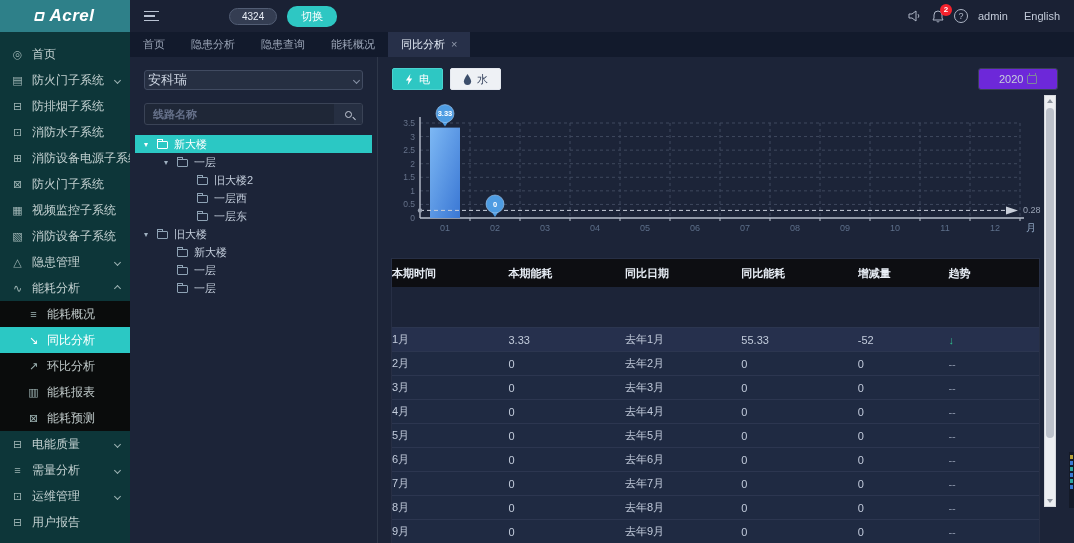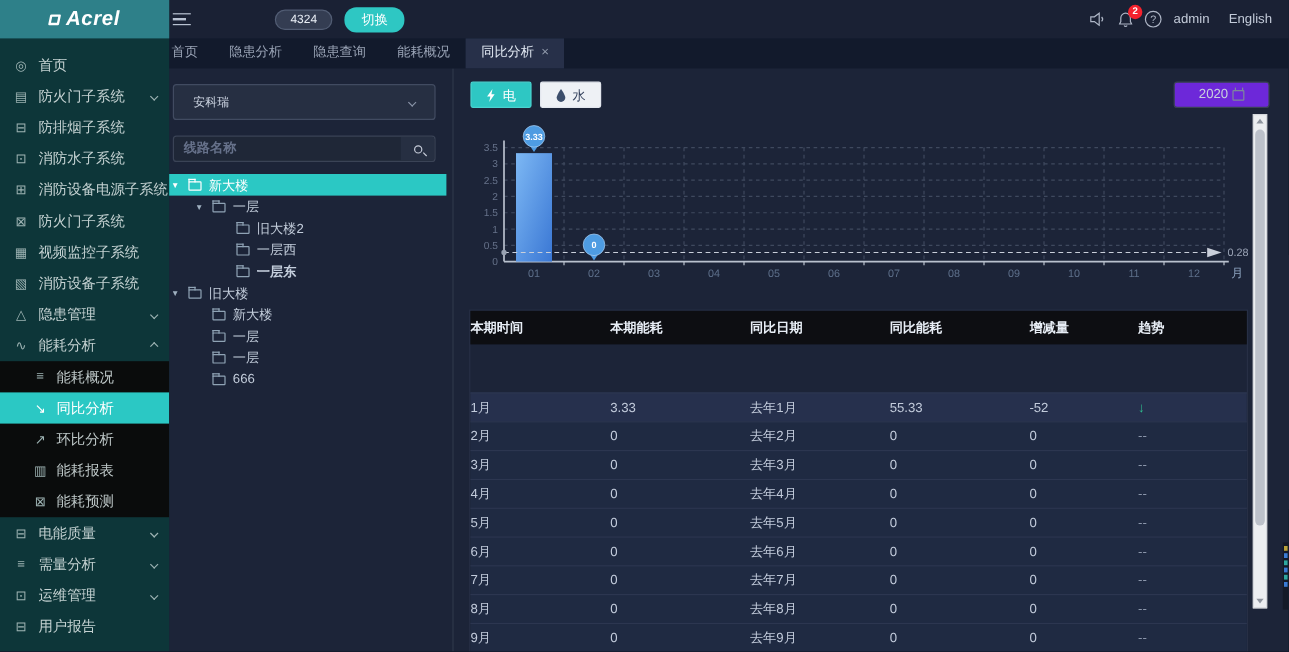--- a/index.html
+++ b/index.html
@@ -1,20 +1,20 @@
 <!DOCTYPE html>
 <html><head>
 <meta charset="utf-8">
 <style>
   * { margin:0; padding:0; box-sizing:border-box; }
   body { background:#0e1422; font-family:"Liberation Sans","DejaVu Sans",sans-serif; }
   .app { position:relative; width:1074px; height:543px; background:#1c2438; overflow:hidden; }
 
   
-  .sidebar { position:absolute; left:0; top:0; width:141px; height:100%; background:#0d3639; z-index:3; }
+  .sidebar { position:absolute; left:0; top:0; width:130px; height:100%; background:#0d3639; z-index:3; }
   .logo { height:32px; background:#2e8089; display:flex; align-items:center; justify-content:center; gap:5px;
           color:#fff; font-style:italic; font-weight:bold; font-size:17px; letter-spacing:.5px; }
   .logo-mark { width:9px; height:9px; border:2px solid #fff; border-radius:1px; transform:skewX(-12deg); display:inline-block; }
   .nav { position:absolute; top:32px; left:0; right:0; bottom:0; padding-top:9px; overflow:hidden; }
   .nav-item { height:26px; display:flex; align-items:center; padding:0 10px; color:#c5d2d2; font-size:12px; cursor:pointer; white-space:nowrap; }
   .nav-ico { width:15px; margin-right:7px; font-size:11px; color:#9db3b3; text-align:center; flex:none; }
   .chev { margin-left:auto; width:5px; height:5px; border-right:1px solid #9db3b3; border-bottom:1px solid #9db3b3;
           transform:rotate(45deg); flex:none; }
   .chev.up { transform:rotate(-135deg); }
   .subnav { background:#0a0c0c; }
@@ -44,22 +44,22 @@
 
   
   .tabbar { position:absolute; left:130px; right:0; top:32px; height:25px; background:#121a2c; display:flex; z-index:2; }
   .tab { height:25px; line-height:25px; padding:0 13px; font-size:11px; color:#9aa4b6; cursor:pointer; white-space:nowrap; }
   .tab.active { background:#273049; color:#e4ebf5; }
   .tab .x { margin-left:6px; color:#939cae; }
 
   
   .tree-panel { position:absolute; left:130px; top:57px; width:248px; bottom:0; padding:13px 14px;
                 border-right:1px solid #2e3749; }
-  .select { height:30px; background:#262f42; border:1px solid #414b61; border-radius:3px; display:flex;
-            align-items:center; padding:0 16px; color:#cdd5e2; font-size:10px; cursor:pointer; }
+  .select { height:20px; background:#262f42; border:1px solid #414b61; border-radius:3px; display:flex;
+            align-items:center; padding:0 3px; color:#cdd5e2; font-size:13px; cursor:pointer; }
   .select .chev { border-color:#8a94a8; }
   .search { margin-top:13px; height:22px; display:flex; align-items:stretch; background:#1f2737;
             border:1px solid #3a4356; border-radius:3px; overflow:hidden; }
   .search input { flex:1; background:transparent; border:0; color:#cdd5e2; font-size:11px; padding:0 8px; outline:none; min-width:0;font-weight:bold; }
   .search input::placeholder { color:#66718a; }
   .search-btn { width:28px; display:flex; align-items:center; justify-content:center; background:#262f42; cursor:pointer; }
   .mag { position:relative; width:7px; height:7px; border:1.4px solid #c5cbd8; border-radius:50%; display:inline-block; }
   .mag::after { content:''; position:absolute; left:6px; top:6px; width:4px; height:1.4px; background:#c5cbd8; transform:rotate(45deg); }
   .tree { margin-top:10px; font-size:11px; color:#c3cddb; }
   .tnode { height:18px; display:flex; align-items:center; margin:0 -9px; padding:0 9px; cursor:pointer; white-space:nowrap; }
@@ -259,44 +259,40 @@
           <span>一层</span>
         </div>
         <div class="tnode" style="padding-left: 62px;">
           <span class="folder"></span>
           <span>旧大楼2</span>
         </div>
         <div class="tnode" style="padding-left: 62px;">
           <span class="folder"></span>
           <span>一层西</span>
         </div>
-        <div class="tnode" style="padding-left: 62px; font-weight: bold;">
+        <div class="tnode" style="padding-left: 62px;">
           <span class="folder"></span>
           <span>一层东</span>
         </div>
         <div class="tnode" style="padding-left: 9px;">
           <span class="arrow">▾</span>
           <span class="folder"></span>
           <span>旧大楼</span>
         </div>
         <div class="tnode" style="padding-left: 42px;">
           <span class="folder"></span>
           <span>新大楼</span>
         </div>
         <div class="tnode" style="padding-left: 42px;">
           <span class="folder"></span>
           <span>一层</span>
         </div>
         <div class="tnode" style="padding-left: 42px;">
           <span class="folder"></span>
           <span>一层</span>
-        </div>
-        <div class="tnode" style="padding-left: 42px;">
-          <span class="folder"></span>
-          <span>666</span>
         </div>
       </div>
   </section>
 
   <section class="work">
     <div class="seg">
       <button class="seg-btn active">
         <svg width="9" height="11" viewBox="0 0 10 12">
           <path d="M6 0 1 7h3l-1 5 5-7H5z" fill="#ffffff"></path>
         </svg>

